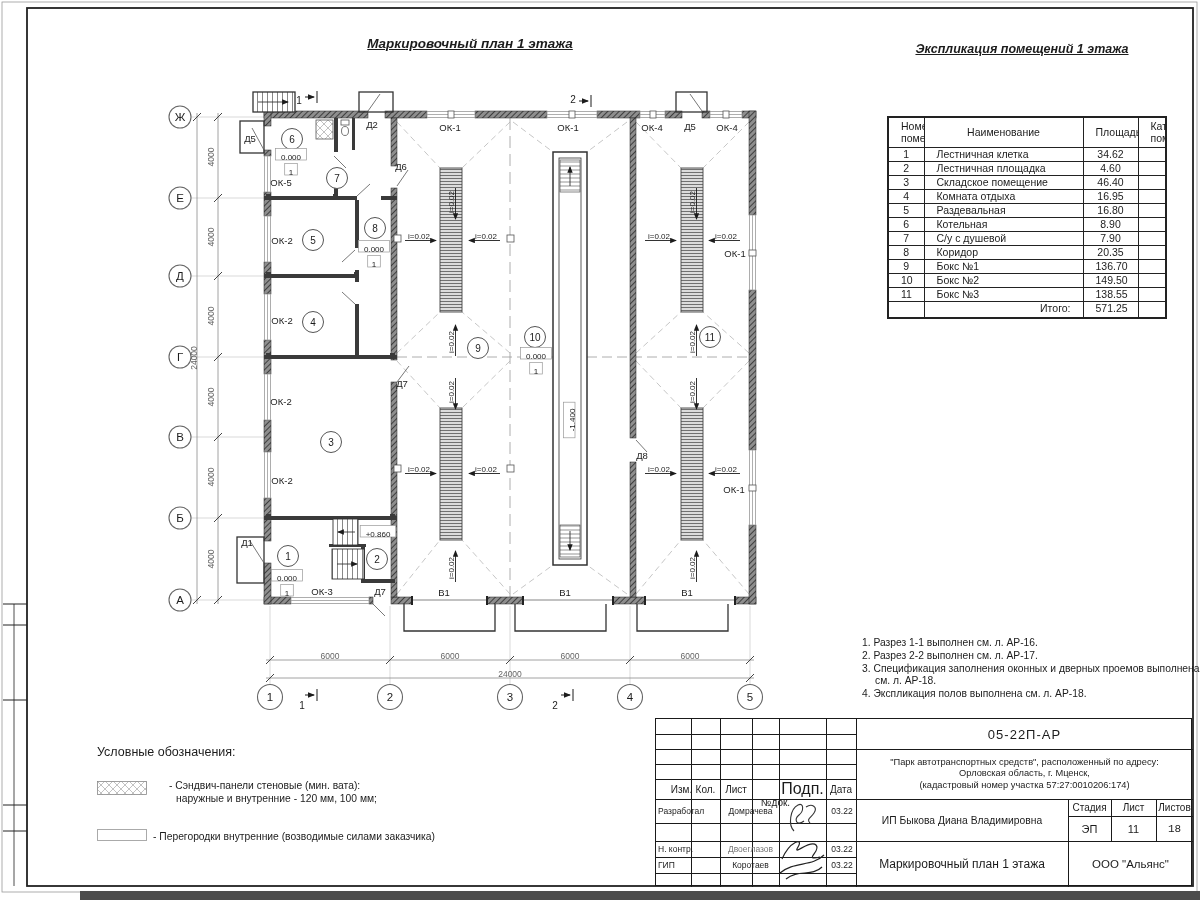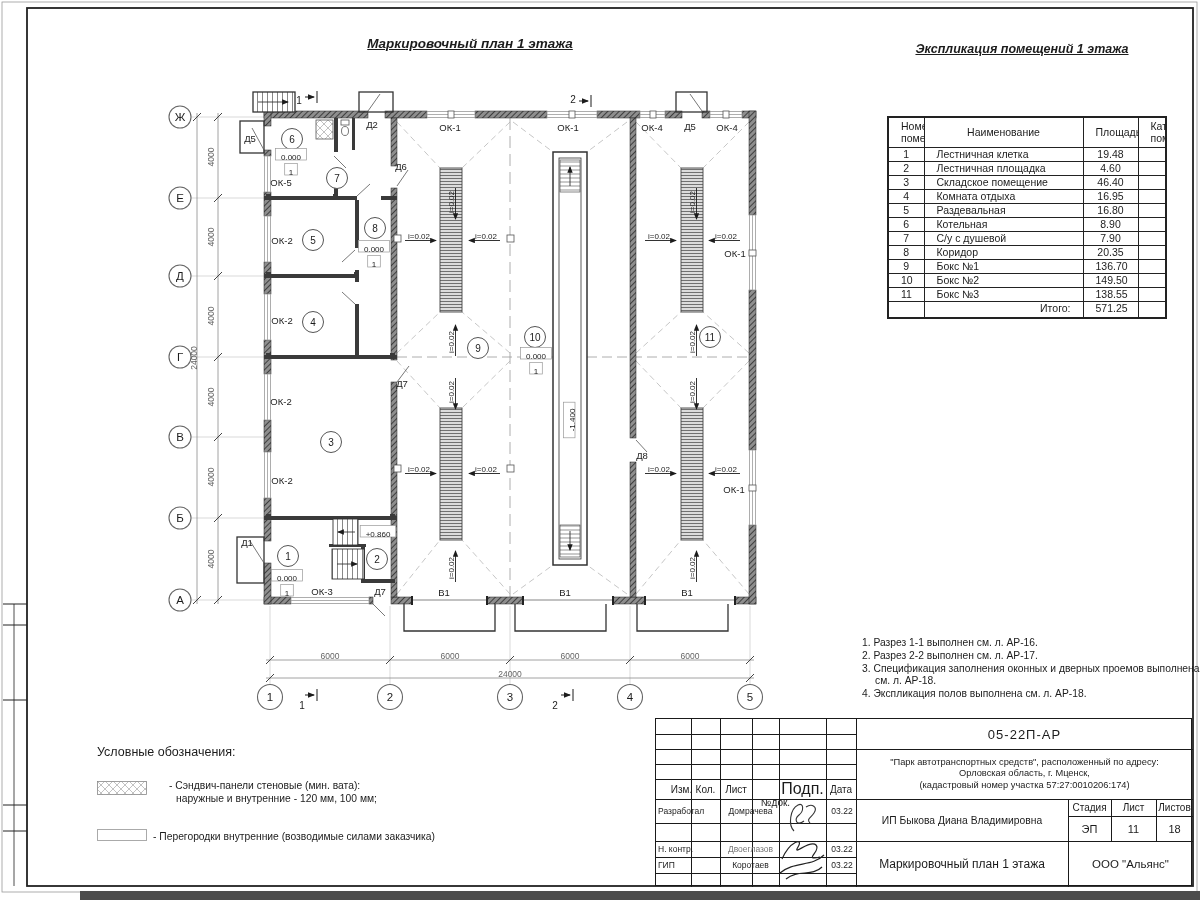--- a/index.html
+++ b/index.html
@@ -621,21 +621,21 @@
         <th class="c">Наименование</th>
         <th class="c">Площадь</th>
         <th class="c">
           <span>Кат.</span><br><span>пом.</span></th>
       </tr>
     </thead>
     <tbody id="expl-body">
         <tr>
           <td class="c">1</td>
           <td class="l">Лестничная клетка</td>
-          <td class="c">19.48</td>
+          <td class="c">34.62</td>
           <td class="c"></td>
         </tr>
         <tr>
           <td class="c">2</td>
           <td class="l">Лестничная площадка</td>
           <td class="c">4.60</td>
           <td class="c"></td>
         </tr>
         <tr>
           <td class="c">3</td>
@@ -784,20 +784,20 @@
       <svg width="52" height="52" viewBox="0 0 52 52">
         <path d="M6,26 C14,8 28,4 22,14 C16,24 34,6 40,12 C46,18 26,28 44,24 M4,40 C18,28 36,34 48,22 M10,46 C22,36 36,44 46,34" fill="none" stroke="#222" stroke-width="1.2"></path>
       </svg>
     </div>
 
     <div class="cell" style="left:412px;top:80px;width:43px;height:17px;font-size:10px;">Стадия</div>
     <div class="cell" style="left:455px;top:80px;width:45px;height:17px;font-size:10px;">Лист</div>
     <div class="cell" style="left:500px;top:80px;width:37px;height:17px;font-size:10px;">Листов</div>
     <div class="cell" style="left:412px;top:97px;width:43px;height:25px;font-size:11px;">ЭП</div>
     <div class="cell" style="left:455px;top:97px;width:45px;height:25px;font-size:11px;">11</div>
-    <div class="cell" style="left:500px;top:97px;width:37px;height:25px;font-size:11px;">18</div>
+    <div class="cell" style="left:500px;top:97px;width:37px;height:25px;font-size:11px;font-family:Liberation Mono, monospace;">18</div>
 
     <div class="cell" style="left:200px;top:80px;width:212px;height:42px;font-size:10.3px;">ИП Быкова Диана Владимировна</div>
     <div class="cell" style="left:200px;top:122px;width:212px;height:46px;font-size:12px;">Маркировочный план 1 этажа</div>
     <div class="cell" style="left:412px;top:122px;width:125px;height:46px;font-size:11.5px;">ООО "Альянс"</div>
   </div>
 
 </div>
 
 </body></html>

